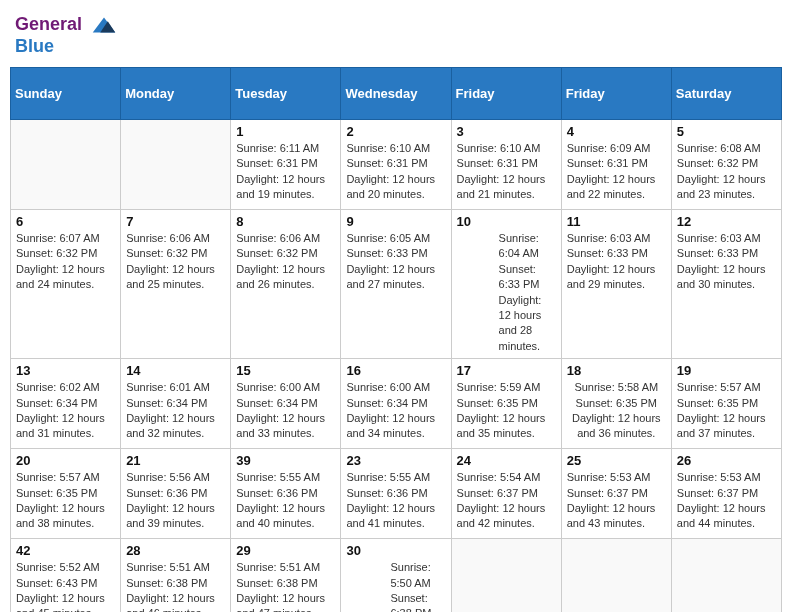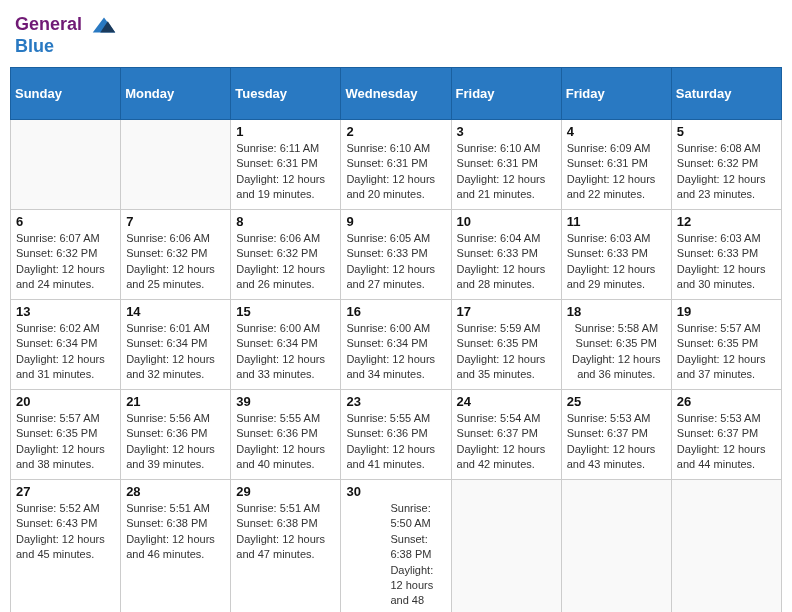--- a/index.html
+++ b/index.html
@@ -193,21 +193,21 @@
         </td>
         <td>
           <div class="day-number">9</div>
           <div class="day-info" style="white-space: pre-line;">Sunrise: 6:05 AM
 Sunset: 6:33 PM
 Daylight: 12 hours
 and 27 minutes.</div>
         </td>
         <td>
           <div class="day-number">10</div>
-          <div class="day-info" style="white-space: pre-line;">Sunrise: 6:04 AM
+          <div class="day-info" style="white-space: pre-line; margin-left: 42px;">Sunrise: 6:04 AM
 Sunset: 6:33 PM
 Daylight: 12 hours
 and 28 minutes.</div>
         </td>
         <td>
           <div class="day-number">11</div>
           <div class="day-info" style="white-space: pre-line;">Sunrise: 6:03 AM
 Sunset: 6:33 PM
 Daylight: 12 hours
 and 29 minutes.</div>
@@ -317,21 +317,21 @@
         <td>
           <div class="day-number">26</div>
           <div class="day-info" style="white-space: pre-line;">Sunrise: 5:53 AM
 Sunset: 6:37 PM
 Daylight: 12 hours
 and 44 minutes.</div>
         </td>
       </tr>
       <tr class="last-row">
         <td>
-          <div class="day-number">27</div>
+          <div class="day-number">42</div>
           <div class="day-info" style="white-space: pre-line;">Sunrise: 5:52 AM
 Sunset: 6:43 PM
 Daylight: 12 hours
 and 45 minutes.</div>
         </td>
         <td>
           <div class="day-number">28</div>
           <div class="day-info" style="white-space: pre-line;">Sunrise: 5:51 AM
 Sunset: 6:38 PM
 Daylight: 12 hours

